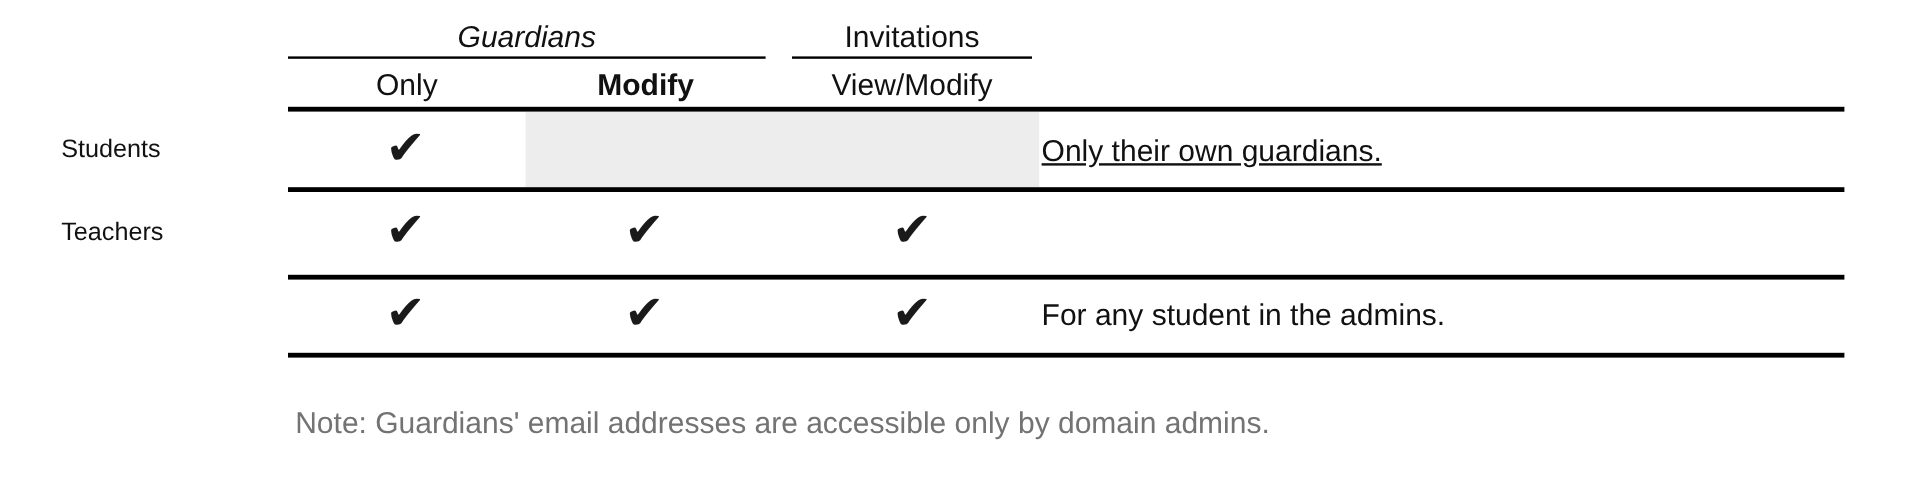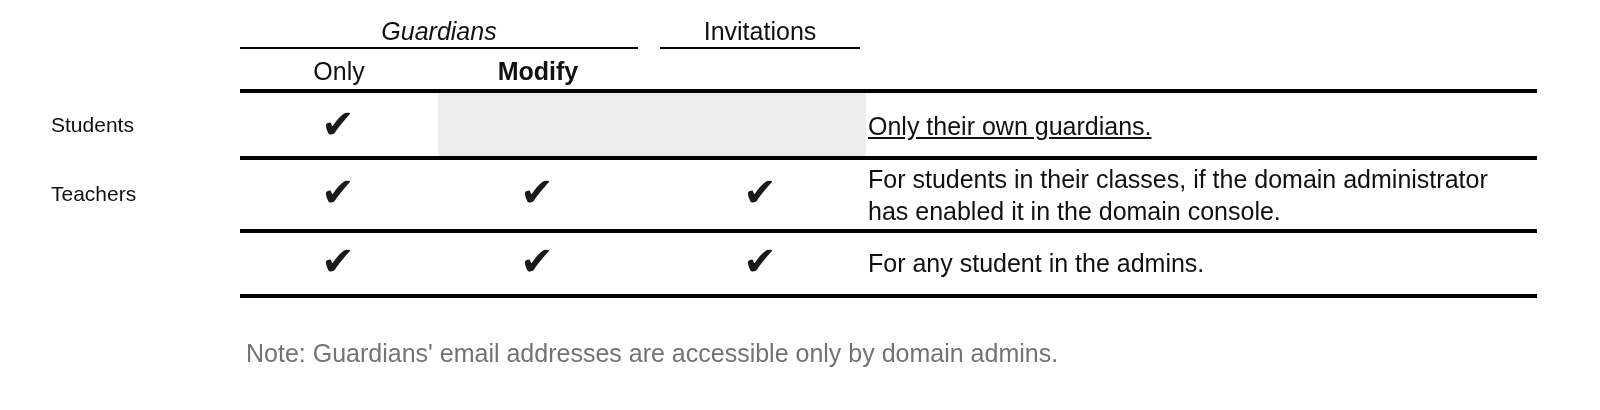--- a/index.html
+++ b/index.html
@@ -141,37 +141,37 @@
 <div id="canvas">
 
   <div class="grp-label" id="grp-guardians">Guardians</div>
   <div class="grp-label" id="grp-invitations">Invitations</div>
 
   <div class="grp-rule" id="rule-guardians"></div>
   <div class="grp-rule" id="rule-invitations"></div>
 
   <div class="sub-label" id="sub-view">Only</div>
   <div class="sub-label" id="sub-modify">Modify</div>
+  <div class="sub-label" id="sub-viewmodify">View/Modify</div>
 
   <div id="shade-students"></div>
 
   <div class="hrule" id="hrule-top"></div>
   <div class="hrule" id="hrule-r1"></div>
   <div class="hrule" id="hrule-r2"></div>
   <div class="hrule" id="hrule-bottom"></div>
 
   <div class="row-label" id="rowlabel-0">Students</div>
   <div class="check col-view rw-0">✔</div>
   <div class="desc" id="desc-0">Only their own guardians.</div>
 
   <div class="row-label" id="rowlabel-1">Teachers</div>
   <div class="check col-view rw-1">✔</div>
   <div class="check col-modify rw-1">✔</div>
   <div class="check col-viewmodify rw-1">✔</div>
-  <div class="desc" id="desc-1">For students in their classes, if the domain administrator has enabled it in the domain console.</div>
 
   <div class="check col-view rw-2">✔</div>
   <div class="check col-modify rw-2">✔</div>
   <div class="check col-viewmodify rw-2">✔</div>
   <div class="desc" id="desc-2">For any student in the admins.</div>
 
   <div id="note">Note: Guardians' email addresses are accessible only by domain admins.</div>
 
 </div>
 

